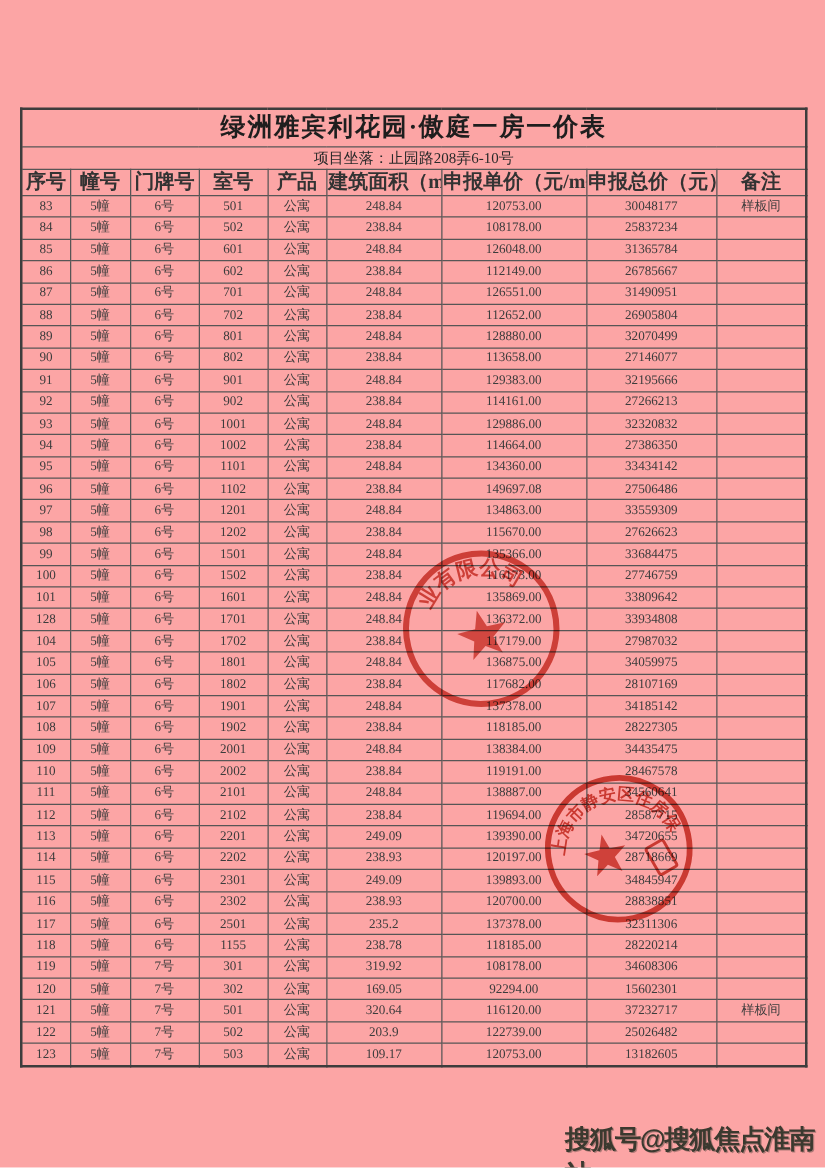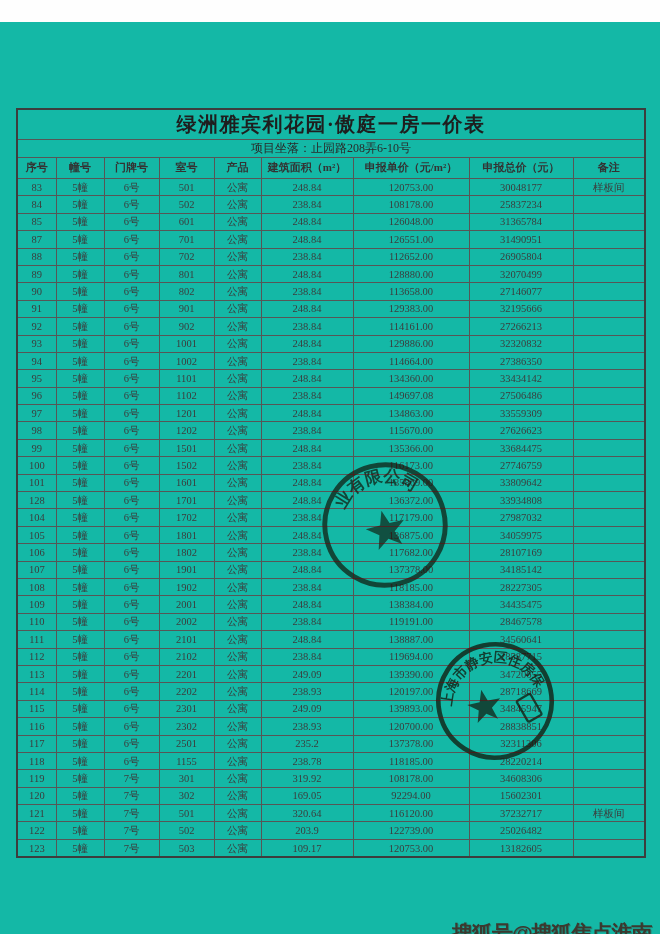--- a/index.html
+++ b/index.html
@@ -1,40 +1,40 @@
 <!DOCTYPE html>
 <html><head>
 <meta charset="utf-8">
 <style>
   html,body{margin:0;padding:0;}
   body{
     width:660px;height:934px;position:relative;overflow:hidden;
     background:#fefefe;
     font-family:"Liberation Serif","DejaVu Serif",serif;
   }
-  .sheet{position:absolute;inset:0;background:#14b8a6;margin-top:22px;}
+  .sheet{position:absolute;inset:0;background:#fca5a5;}
   .table-wrap{position:absolute;left:16px;top:86px;width:628px;}
   table.price{
     border-collapse:collapse;table-layout:fixed;width:628px;
     border:2px solid #3d3d3d;
   }
   table.price th,table.price td{
     border:1px solid #565656;
     text-align:center;vertical-align:middle;
     color:#3c3c3c;padding:0 1px;line-height:1.05;
     white-space:nowrap;overflow:hidden;
   }
   tr.title-row th{
     height:29px;font-size:20px;font-weight:bold;color:#1e1e1e;letter-spacing:1.5px;
   }
   tr.subtitle-row th{
     height:17px;font-size:12px;font-weight:normal;color:#2a2a2a;
   }
   tr.header-row th{
-    height:20px;font-size:11px;font-weight:bold;color:#333;
+    height:20px;font-size:16px;font-weight:bold;color:#333;
   }
   tbody td{height:16.4px;font-size:10.5px;}
   
   .seal{position:absolute;mix-blend-mode:multiply;}
   .seal-ring{fill:none;stroke-width:5;}
   .seal-arc{fill:none;}
   .seal-text{font-size:17px;font-weight:bold;}
   .seal-text2{font-size:14.5px;font-weight:bold;}
   .seal1{left:316px;top:434px;width:138px;height:138px;opacity:.8;transform:rotate(-14deg);}
   .seal2{left:430px;top:614px;width:130px;height:130px;opacity:.85;transform:rotate(-12deg);}
@@ -112,20 +112,31 @@
             <td>5幢</td>
             <td>6号</td>
             <td>601</td>
             <td>公寓</td>
             <td>248.84</td>
             <td>126048.00</td>
             <td>31365784</td>
             <td></td>
           </tr>
           <tr>
+            <td>86</td>
+            <td>5幢</td>
+            <td>6号</td>
+            <td>602</td>
+            <td>公寓</td>
+            <td>238.84</td>
+            <td>112149.00</td>
+            <td>26785667</td>
+            <td></td>
+          </tr>
+          <tr>
             <td>87</td>
             <td>5幢</td>
             <td>6号</td>
             <td>701</td>
             <td>公寓</td>
             <td>248.84</td>
             <td>126551.00</td>
             <td>31490951</td>
             <td></td>
           </tr>

